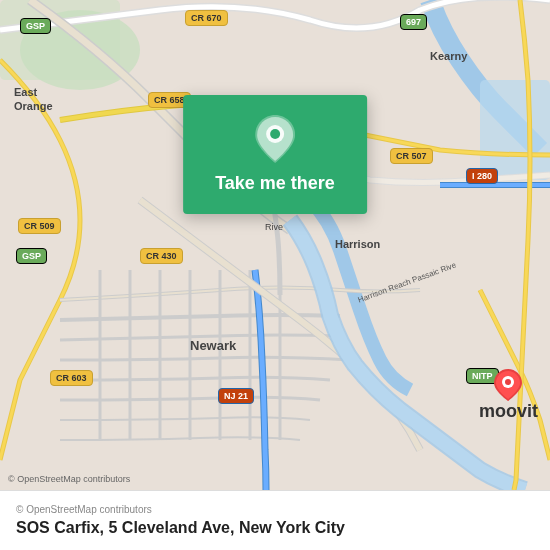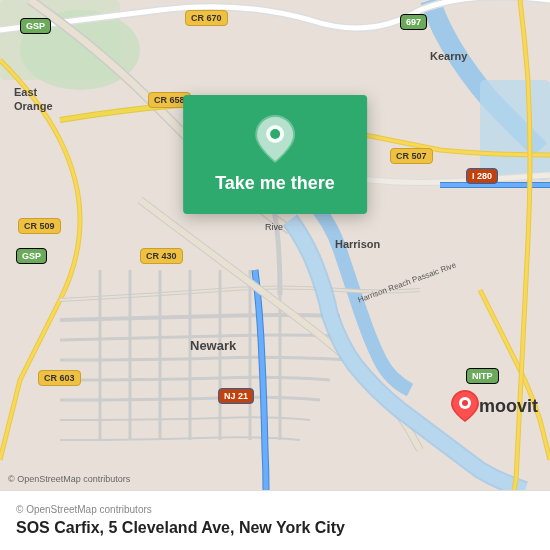--- a/index.html
+++ b/index.html
@@ -87,20 +87,21 @@
 
     
     .moovit-logo {
       position: absolute;
       bottom: 68px;
       right: 12px;
       display: flex;
       align-items: center;
       gap: 0;
       z-index: 5;
+      flex-direction: column;
     }
 
     .moovit-text {
       font-size: 18px;
       font-weight: bold;
       color: #333;
     }
 
     
     .highway-badge {
@@ -211,21 +212,21 @@
 
   <div class="highway-badge green-badge" style="position:absolute;top:18px;left:20px;">GSP</div>
   <div class="highway-badge" style="position:absolute;top:10px;left:185px;">CR 670</div>
   <div class="highway-badge green-badge" style="position:absolute;top:14px;left:400px;">697</div>
   <div class="highway-badge" style="position:absolute;top:92px;left:148px;">CR 658</div>
   <div class="highway-badge" style="position:absolute;top:148px;left:390px;">CR 507</div>
   <div class="highway-badge blue-badge" style="position:absolute;top:168px;left:466px;">I 280</div>
   <div class="highway-badge" style="position:absolute;top:218px;left:18px;">CR 509</div>
   <div class="highway-badge" style="position:absolute;top:248px;left:140px;">CR 430</div>
   <div class="highway-badge green-badge" style="position:absolute;top:248px;left:16px;">GSP</div>
-  <div class="highway-badge" style="position:absolute;top:370px;left:38px;">CR 603</div>
+  <div class="highway-badge" style="position:absolute;top:370px;left:50px;">CR 603</div>
   <div class="highway-badge blue-badge" style="position:absolute;top:388px;left:218px;">NJ 21</div>
   <div class="highway-badge green-badge" style="position:absolute;top:368px;left:466px;">NITP</div>
 
   <div class="popup-card">
     <div class="popup-pin">
 
       <svg width="40" height="48" viewBox="0 0 40 48" fill="none" xmlns="http://www.w3.org/2000/svg">
         <path d="M20 0C9 0 0 9 0 20C0 32 20 48 20 48C20 48 40 32 40 20C40 9 31 0 20 0Z" fill="white" opacity="0.3"></path>
         <path d="M20 2C10.06 2 2 10.06 2 20C2 31.5 20 46 20 46C20 46 38 31.5 38 20C38 10.06 29.94 2 20 2Z" fill="white" opacity="0.5"></path>
         <circle cx="20" cy="19" r="9" fill="white" opacity="0.9"></circle>

